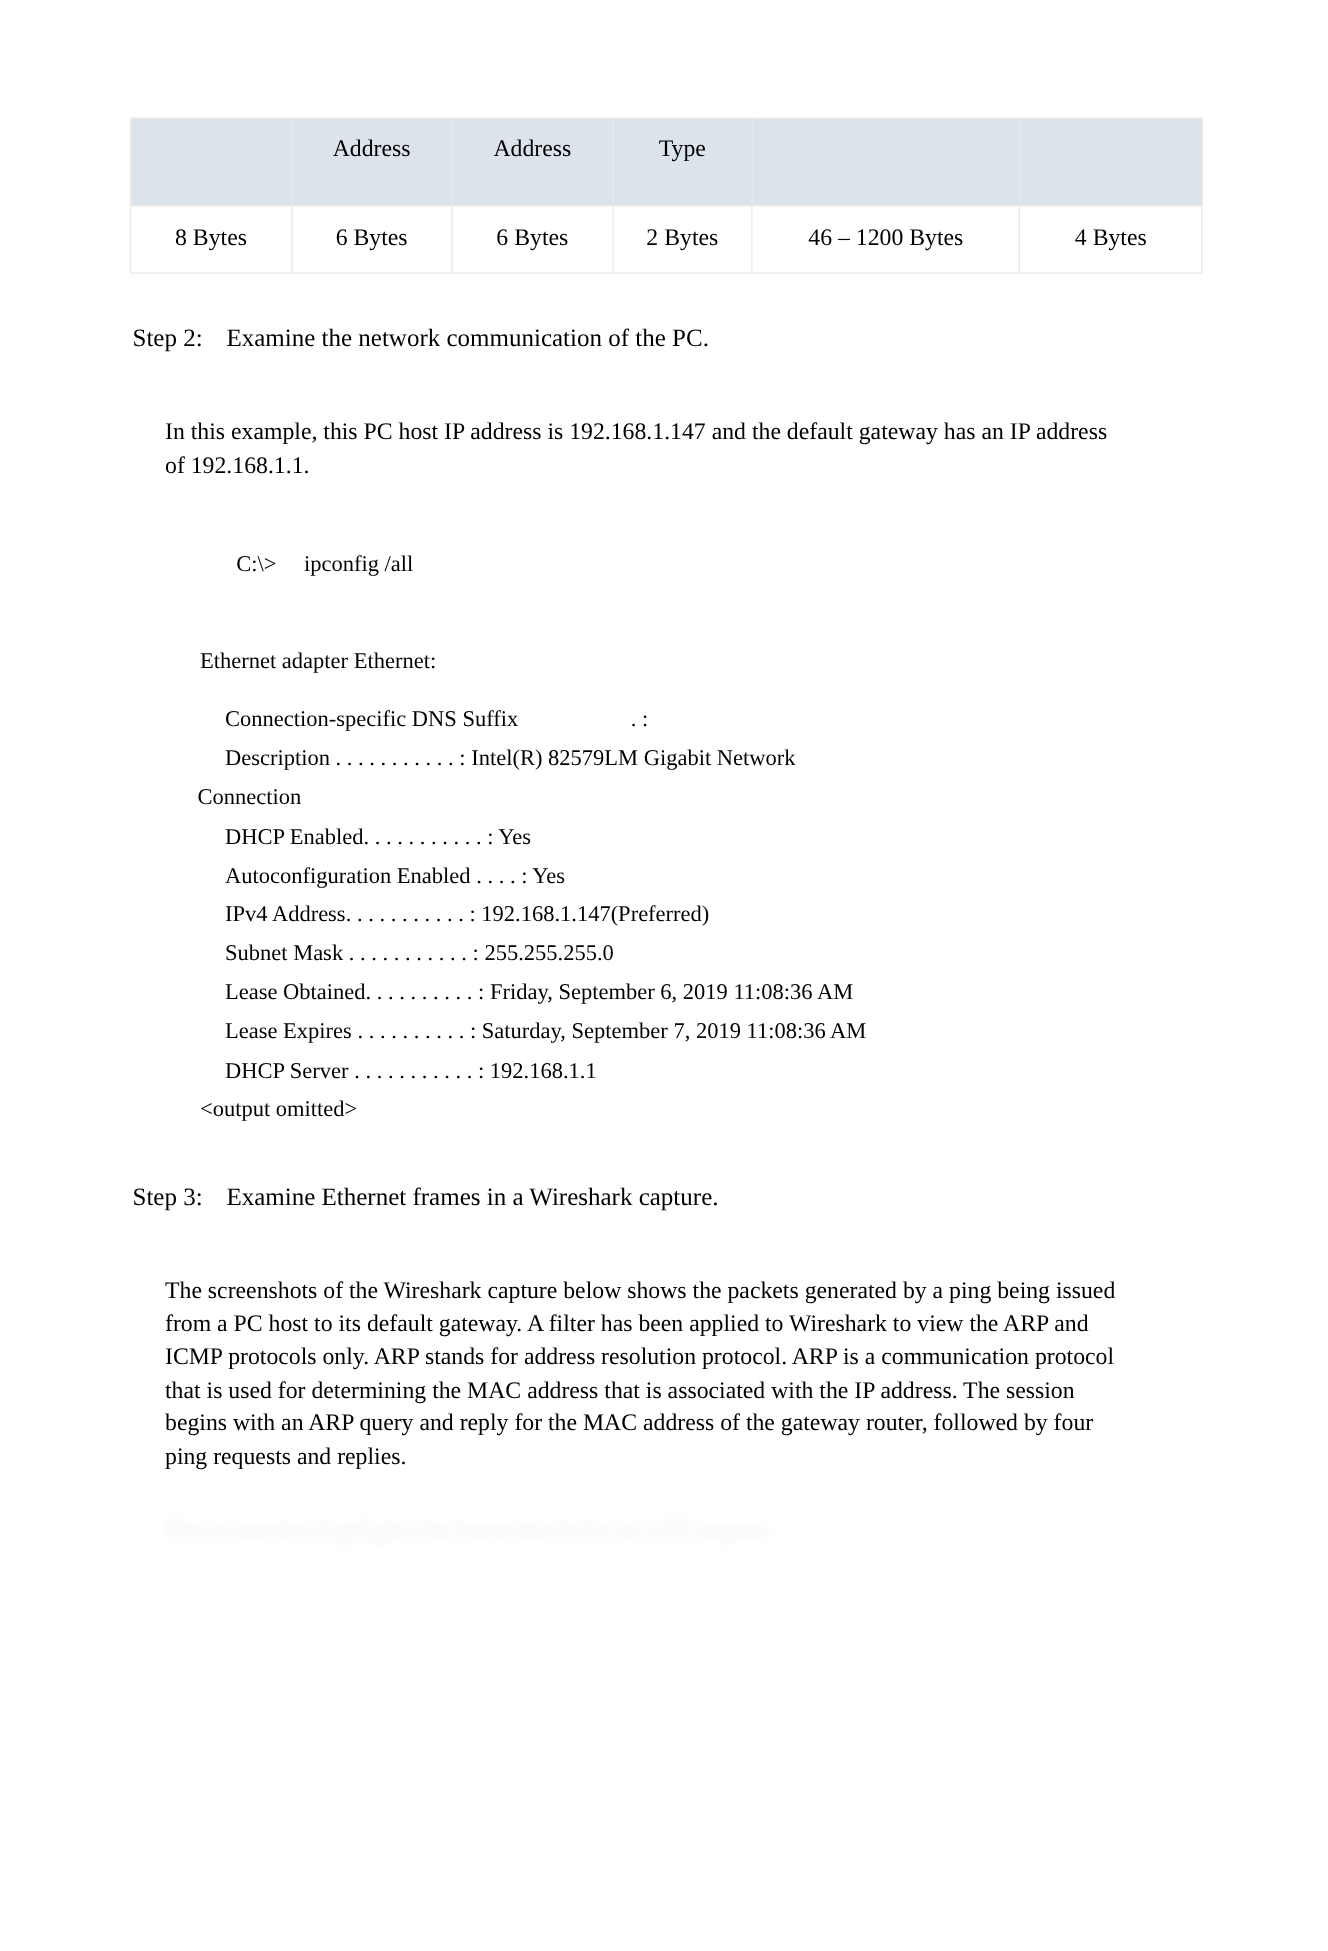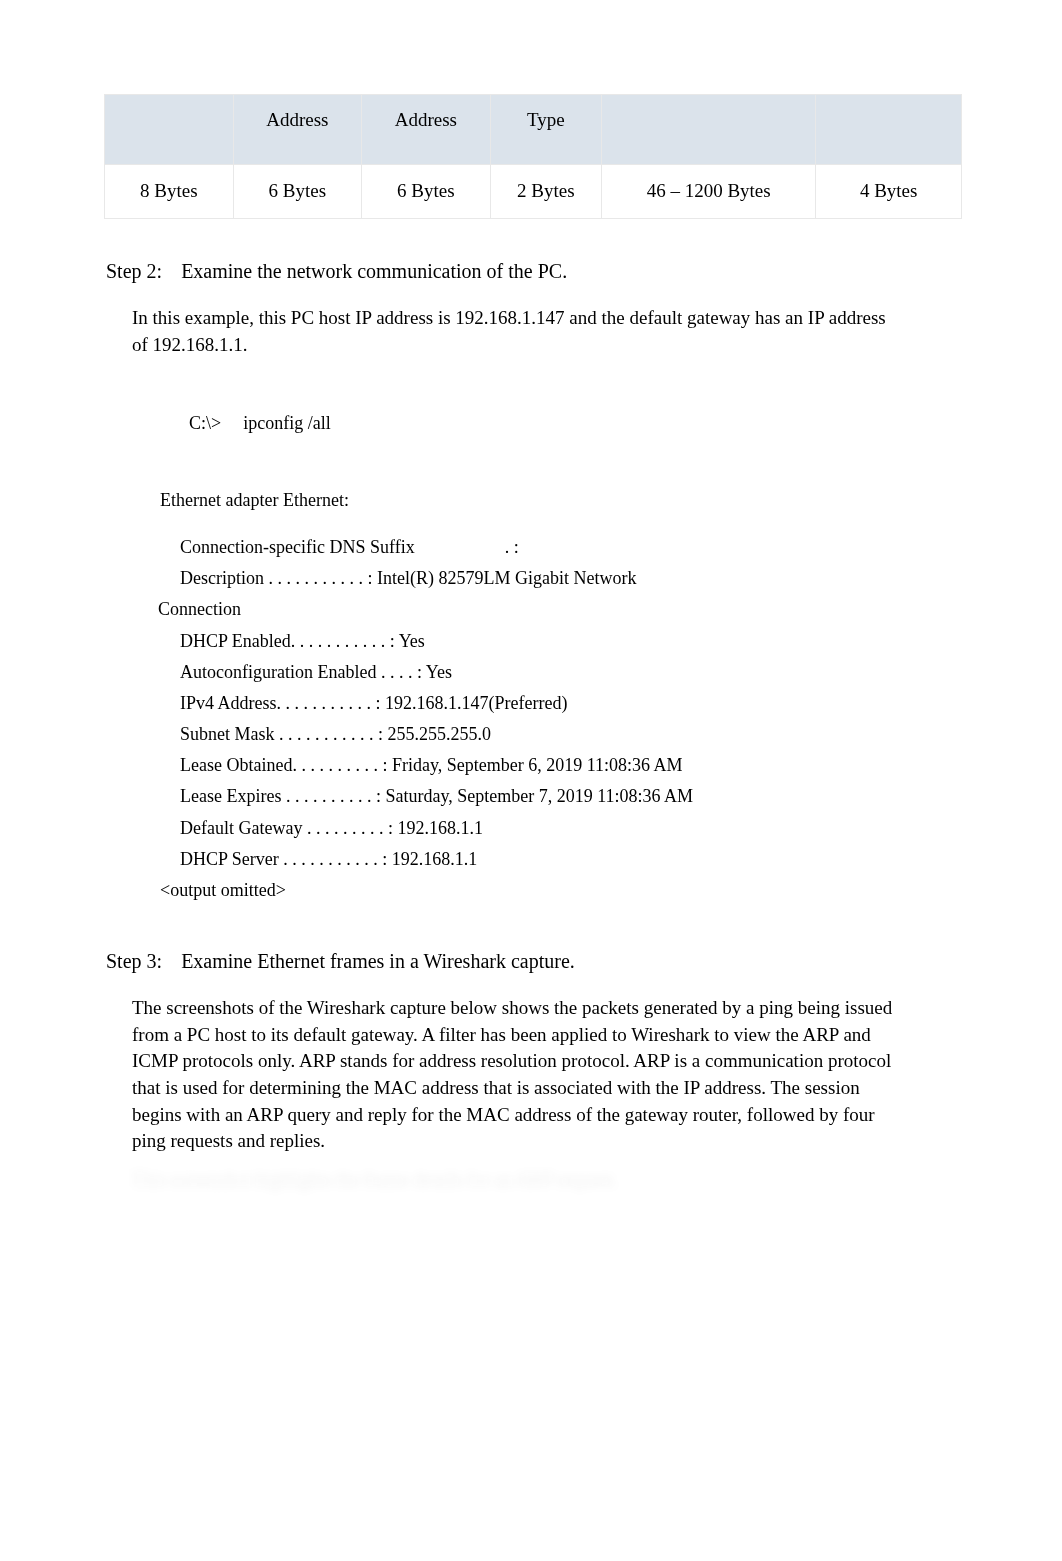--- a/index.html
+++ b/index.html
@@ -51,20 +51,21 @@
     }
     .step-heading .label {
       display: inline-block;
     }
     .step-body {
       margin-left: 26px;
       margin-right: 60px;
     }
     .step-body p {
       margin-bottom: 8px;
+      margin-top: 28px;
     }
     .code-block {
       margin-left: 26px;
       font-size: 18px;
     }
     .code-block .line {
       margin-bottom: 2px;
       white-space: pre;
     }
     .code-block .cmd {
@@ -130,21 +131,20 @@
 
     <div class="line indent">Connection-specific DNS Suffix                    . :</div>
     <div class="line indent">Description . . . . . . . . . . . : Intel(R) 82579LM Gigabit Network</div>
     <div class="line hang">Connection</div>
     <div class="line indent">DHCP Enabled. . . . . . . . . . . : Yes</div>
     <div class="line indent">Autoconfiguration Enabled . . . . : Yes</div>
     <div class="line indent">IPv4 Address. . . . . . . . . . . : 192.168.1.147(Preferred)</div>
     <div class="line indent">Subnet Mask . . . . . . . . . . . : 255.255.255.0</div>
     <div class="line indent">Lease Obtained. . . . . . . . . . : Friday, September 6, 2019 11:08:36 AM</div>
     <div class="line indent">Lease Expires . . . . . . . . . . : Saturday, September 7, 2019 11:08:36 AM</div>
-    <div class="line indent">Default Gateway . . . . . . . . . : 192.168.1.1</div>
     <div class="line indent">DHCP Server . . . . . . . . . . . : 192.168.1.1</div>
     <div class="line">&lt;output omitted&gt;</div>
   </div>
 </div>
 
 <div class="step-heading">
   <span class="label">Step 3:</span>
   &nbsp;
   <span>Examine Ethernet frames in a Wireshark capture.</span>
 </div>

